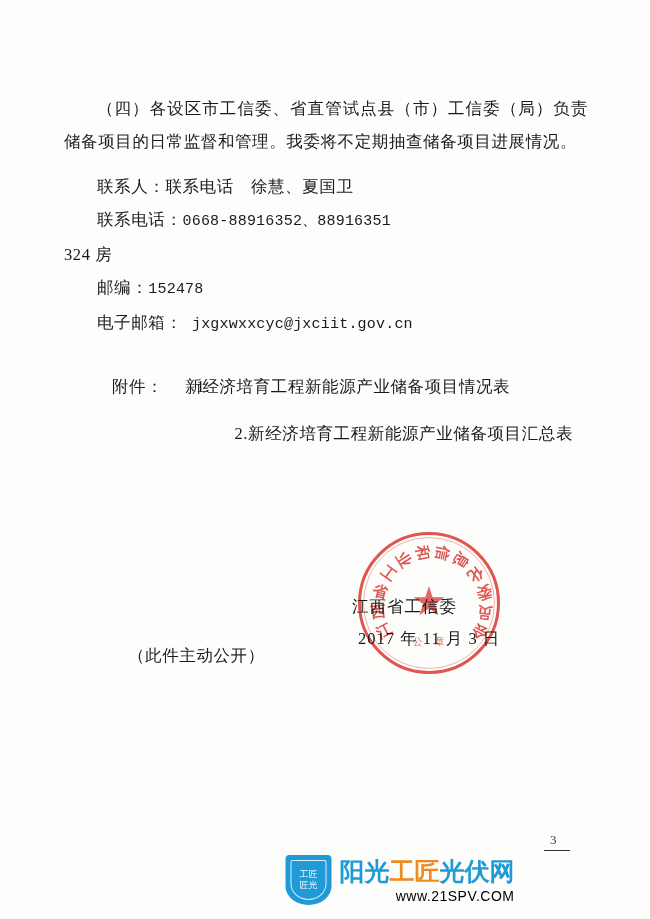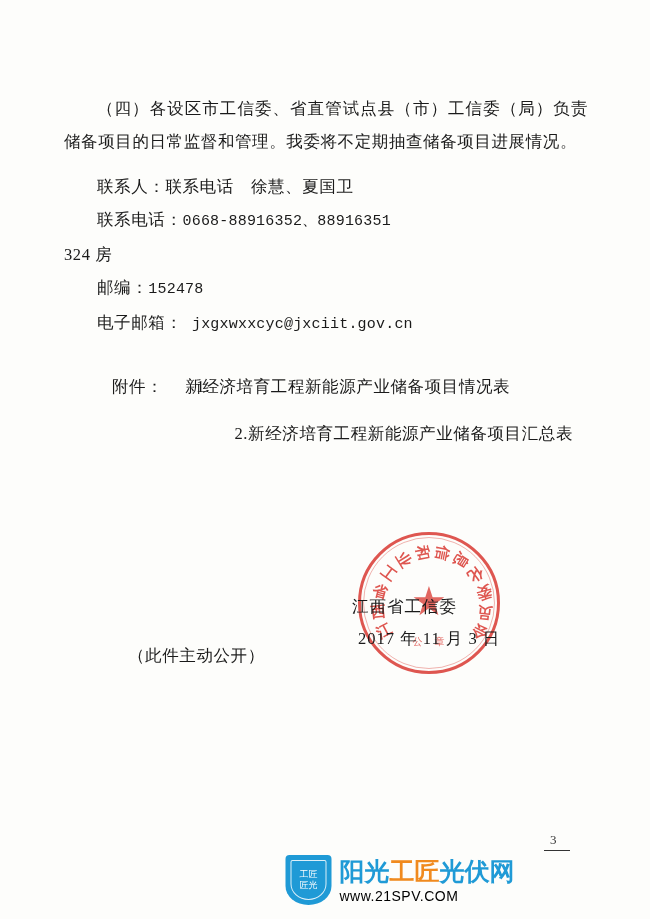--- a/index.html
+++ b/index.html
@@ -220,21 +220,21 @@
     justify-content: center;
     color: #fff;
     font-size: 9px;
     line-height: 11px;
     font-family: "Liberation Sans", sans-serif;
     letter-spacing: 0;
   }
   .wm-right {
     display: flex;
     flex-direction: column;
-    align-items: flex-start;
+    align-items: flex-end;
   }
   .wm-title {
     font-size: 25px;
     line-height: 29px;
     font-weight: bold;
     font-family: "Liberation Sans", sans-serif;
     letter-spacing: 0px;
     color: #1f9ad6;
     display: flex;
   }

